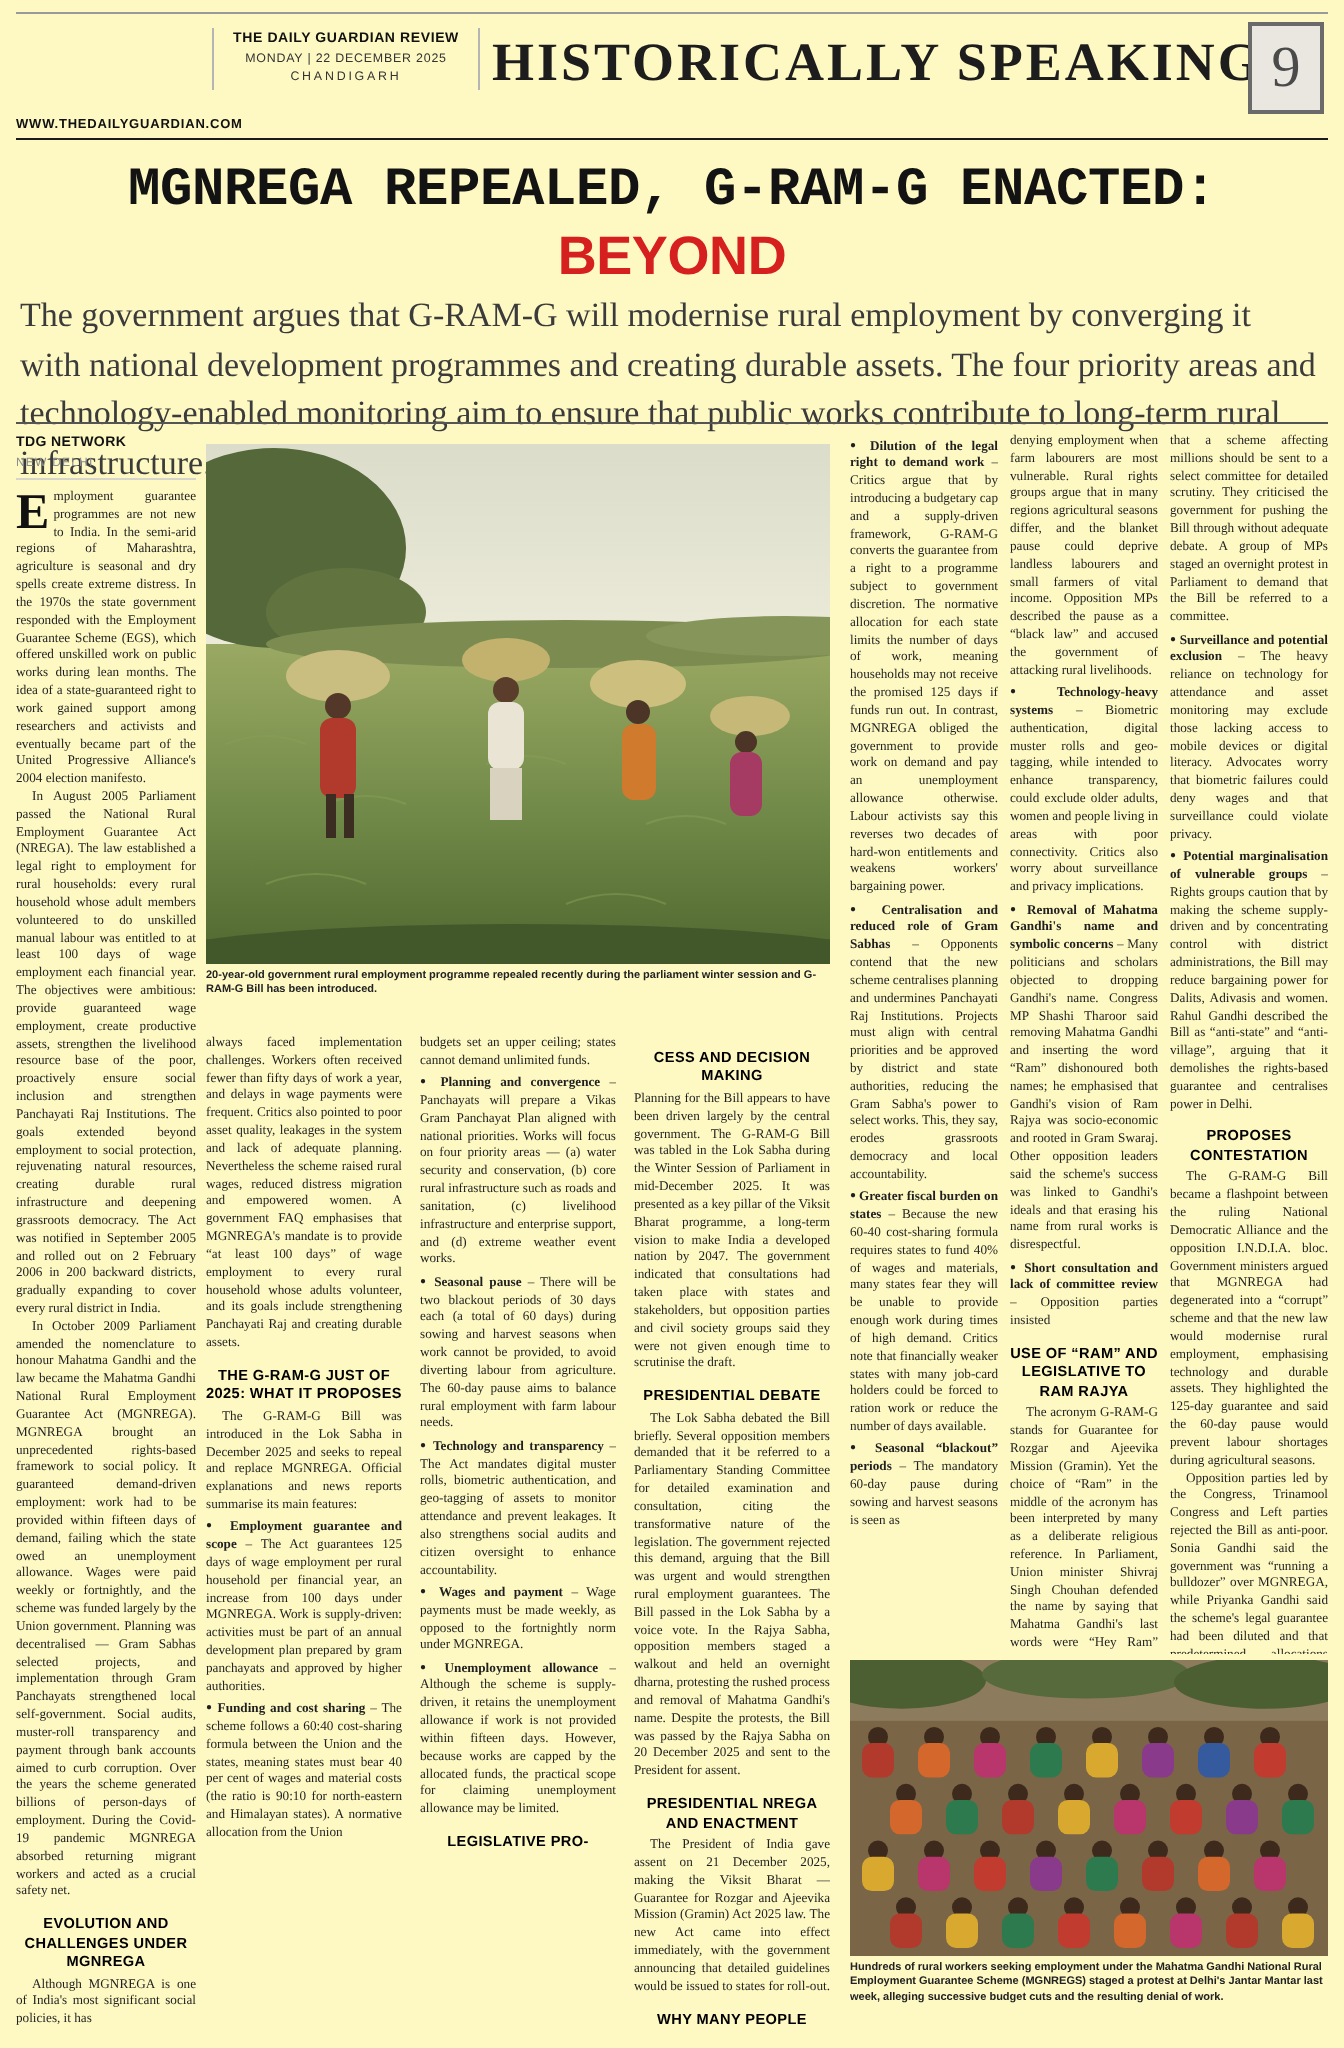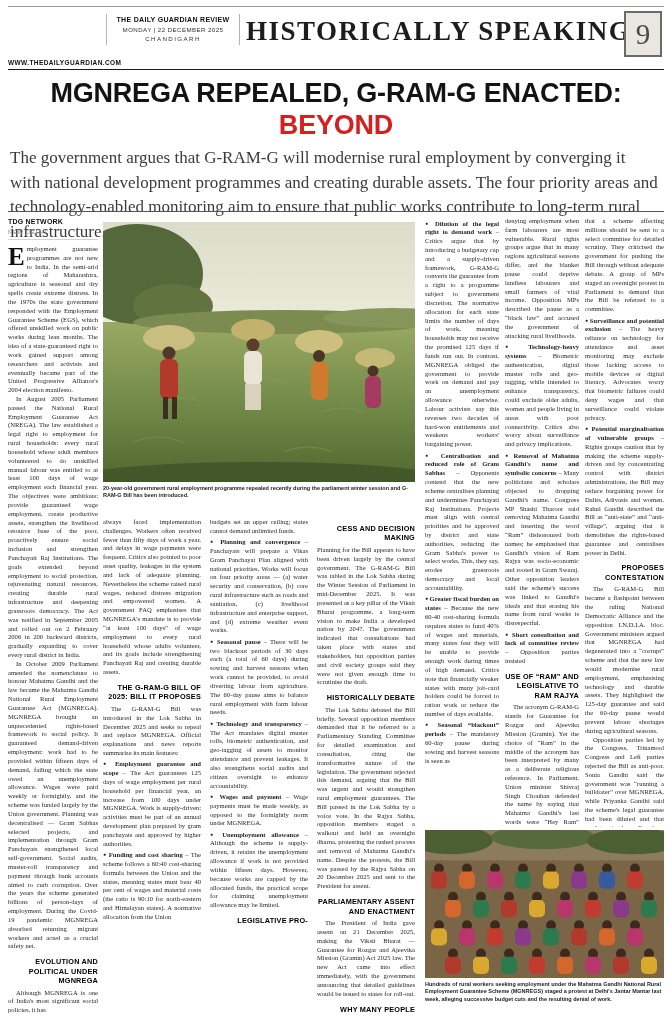--- a/index.html
+++ b/index.html
@@ -1,19 +1,19 @@
 <!DOCTYPE html>
 <html lang="en" style="--accent: #d6201f;"><head>
 <meta charset="utf-8">
 <style>
   * { box-sizing: border-box; margin: 0; padding: 0; }
   body { background: #888; }
   .page {
     position: relative; width: 672px; height: 1024px;
-    background: #ffffff; overflow: hidden;
+    background: #fef9c3; overflow: hidden;
     font-family: "Liberation Serif", "DejaVu Serif", serif; color: #1f1f1f;
   }
   
   .header {
     position: absolute; top: 6px; left: 8px; width: 656px; height: 64px;
     border-top: 1px solid #9a9a9a; border-bottom: 1.5px solid #1c1c1c;
   }
   .mast {
     position: absolute; left: 98px; top: 7px; width: 134px; text-align: center;
     border-left: 1px solid #b5b5b5; border-right: 1px solid #b5b5b5; padding: 2px 4px 3px;
@@ -38,21 +38,21 @@
     font-family: "Liberation Sans", sans-serif; font-size: 6.5px; font-weight: 700;
     letter-spacing: .4px; color: #111;
   }
   
   .headline {
     position: absolute; top: 78px; left: 8px; width: 656px; text-align: center;
     font-family: "Liberation Sans", "DejaVu Sans", sans-serif; font-weight: 800;
     font-size: 27px; line-height: 1.18; letter-spacing: -0.2px; color: #131313;
   }
   .hl-red { color: var(--accent, #d6201f); }
-  .hl-black { color: #131313; }
+  .hl-black { color: #131313; font-family: Liberation Mono, monospace; }
   .standfirst {
     position: absolute; top: 146px; left: 10px; width: 648px;
     font-size: 17px; line-height: 1.45; color: #3b3b3b;
   }
   .bodyrule { position: absolute; top: 211px; left: 8px; width: 656px; border-top: 1px solid #555; }
   
   .ncol {
     position: absolute; overflow: hidden;
     font-size: 6.6px; line-height: 1.34; text-align: justify;
     hyphens: auto; -webkit-hyphens: auto;
@@ -64,21 +64,21 @@
   #colE { left: 425px; top: 217px; width: 74px; height: 610px; }
   #colF { left: 505px; top: 217px; width: 74px; height: 610px; }
   #colG { left: 585px; top: 217px; width: 79px; height: 610px; }
   .para { text-indent: 8px; }
   .para.first { text-indent: 0; }
   .para.bullet { text-indent: 0; margin-top: 2.5px; }
   .bullet .dot { font-size: 5px; vertical-align: 1px; }
   .subhead {
     font-family: "Liberation Sans", "DejaVu Sans", sans-serif;
     font-size: 7.3px; line-height: 1.3; font-weight: 800; letter-spacing: .2px;
-    color: #000; margin: 6px 0 3px; text-align: right;
+    color: #000; margin: 6px 0 3px; text-align: center;
   }
   .dropcap::first-letter {
     float: left; font-size: 25px; line-height: .8; padding: 2px 2px 0 0;
     font-weight: 700; font-family: "Liberation Serif", serif; color: #111;
   }
   .byline {
     margin-bottom: 5px; padding-bottom: 3px; border-bottom: 1px solid #d7d4cb;
     font-family: "Liberation Sans", sans-serif; text-align: left;
   }
   .byline .agency { font-size: 7px; font-weight: 800; letter-spacing: .2px; color: #111; }
@@ -121,21 +121,21 @@
   <div class="bodyrule"></div>
 
   <section class="ncol" id="colA">
     <div class="byline">
       <div class="agency">TDG NETWORK</div>
       <div class="loc">NEW DELHI</div>
     </div>
   <p class="para first dropcap">Employment guarantee programmes are not new to India. In the semi-arid regions of Maharashtra, agriculture is seasonal and dry spells create extreme distress. In the 1970s the state government responded with the Employment Guarantee Scheme (EGS), which offered unskilled work on public works during lean months. The idea of a state-guaranteed right to work gained support among researchers and activists and eventually became part of the United Progressive Alliance's 2004 election manifesto.</p>
       <p class="para">In August 2005 Parliament passed the National Rural Employment Guarantee Act (NREGA). The law established a legal right to employment for rural households: every rural household whose adult members volunteered to do unskilled manual labour was entitled to at least 100 days of wage employment each financial year. The objectives were ambitious: provide guaranteed wage employment, create productive assets, strengthen the livelihood resource base of the poor, proactively ensure social inclusion and strengthen Panchayati Raj Institutions. The goals extended beyond employment to social protection, rejuvenating natural resources, creating durable rural infrastructure and deepening grassroots democracy. The Act was notified in September 2005 and rolled out on 2 February 2006 in 200 backward districts, gradually expanding to cover every rural district in India.</p>
       <p class="para">In October 2009 Parliament amended the nomenclature to honour Mahatma Gandhi and the law became the Mahatma Gandhi National Rural Employment Guarantee Act (MGNREGA). MGNREGA brought an unprecedented rights-based framework to social policy. It guaranteed demand-driven employment: work had to be provided within fifteen days of demand, failing which the state owed an unemployment allowance. Wages were paid weekly or fortnightly, and the scheme was funded largely by the Union government. Planning was decentralised — Gram Sabhas selected projects, and implementation through Gram Panchayats strengthened local self-government. Social audits, muster-roll transparency and payment through bank accounts aimed to curb corruption. Over the years the scheme generated billions of person-days of employment. During the Covid-19 pandemic MGNREGA absorbed returning migrant workers and acted as a crucial safety net.</p>
-      <h4 class="subhead">EVOLUTION AND POLITICAL UNDER MGNREGA</h4>
+      <h4 class="subhead">EVOLUTION AND CHALLENGES UNDER MGNREGA</h4>
       <p class="para">Although MGNREGA is one of India's most significant social policies, it has</p>
     </section>
 
   <figure class="photo-main">
     <div class="photo-frame">
       <svg viewBox="0 0 312 260" preserveAspectRatio="none">
         <defs>
           <linearGradient id="g-sky" x1="0" x2="0" y1="0" y2="1">
             <stop offset="0" stop-color="#dcdccb"></stop>
               <stop offset="1" stop-color="#efeedd"></stop>
@@ -184,40 +184,40 @@
           <rect x="262" y="154" width="16" height="32" rx="6" fill="#a53a63"></rect>
         </g>
         <ellipse cx="156" cy="258" rx="190" ry="18" fill="#42582a"></ellipse>
       </svg>
     </div>
     <figcaption class="caption">20-year-old government rural employment programme repealed recently during the parliament winter session and G-RAM-G Bill has been introduced.</figcaption>
   </figure>
 
   <section class="ncol" id="colB">
       <p class="para first">always faced implementation challenges. Workers often received fewer than fifty days of work a year, and delays in wage payments were frequent. Critics also pointed to poor asset quality, leakages in the system and lack of adequate planning. Nevertheless the scheme raised rural wages, reduced distress migration and empowered women. A government FAQ emphasises that MGNREGA's mandate is to provide “at least 100 days” of wage employment to every rural household whose adults volunteer, and its goals include strengthening Panchayati Raj and creating durable assets.</p>
-      <h4 class="subhead">THE G-RAM-G BILL OF 2025: BILL IT PROPOSES</h4>
+      <h4 class="subhead">THE G-RAM-G JUST OF 2025: WHAT IT PROPOSES</h4>
       <p class="para">The G-RAM-G Bill was introduced in the Lok Sabha in December 2025 and seeks to repeal and replace MGNREGA. Official explanations and news reports summarise its main features:</p>
       <p class="para bullet"><span class="dot">● </span><b>Employment guarantee and scope</b> – The Act guarantees 125 days of wage employment per rural household per financial year, an increase from 100 days under MGNREGA. Work is supply-driven: activities must be part of an annual development plan prepared by gram panchayats and approved by higher authorities.</p>
       <p class="para bullet"><span class="dot">● </span><b>Funding and cost sharing</b> – The scheme follows a 60:40 cost-sharing formula between the Union and the states, meaning states must bear 40 per cent of wages and material costs (the ratio is 90:10 for north-eastern and Himalayan states). A normative allocation from the Union</p>
     </section>
   <section class="ncol" id="colC">
       <p class="para first">budgets set an upper ceiling; states cannot demand unlimited funds.</p>
       <p class="para bullet"><span class="dot">● </span><b>Planning and convergence</b> – Panchayats will prepare a Vikas Gram Panchayat Plan aligned with national priorities. Works will focus on four priority areas — (a) water security and conservation, (b) core rural infrastructure such as roads and sanitation, (c) livelihood infrastructure and enterprise support, and (d) extreme weather event works.</p>
       <p class="para bullet"><span class="dot">● </span><b>Seasonal pause</b> – There will be two blackout periods of 30 days each (a total of 60 days) during sowing and harvest seasons when work cannot be provided, to avoid diverting labour from agriculture. The 60-day pause aims to balance rural employment with farm labour needs.</p>
       <p class="para bullet"><span class="dot">● </span><b>Technology and transparency</b> – The Act mandates digital muster rolls, biometric authentication, and geo-tagging of assets to monitor attendance and prevent leakages. It also strengthens social audits and citizen oversight to enhance accountability.</p>
       <p class="para bullet"><span class="dot">● </span><b>Wages and payment</b> – Wage payments must be made weekly, as opposed to the fortnightly norm under MGNREGA.</p>
       <p class="para bullet"><span class="dot">● </span><b>Unemployment allowance</b> – Although the scheme is supply-driven, it retains the unemployment allowance if work is not provided within fifteen days. However, because works are capped by the allocated funds, the practical scope for claiming unemployment allowance may be limited.</p>
       <h4 class="subhead">LEGISLATIVE PRO-</h4>
     </section>
   <section class="ncol" id="colD">
       <h4 class="subhead">CESS AND DECISION MAKING</h4>
       <p class="para first">Planning for the Bill appears to have been driven largely by the central government. The G-RAM-G Bill was tabled in the Lok Sabha during the Winter Session of Parliament in mid-December 2025. It was presented as a key pillar of the Viksit Bharat programme, a long-term vision to make India a developed nation by 2047. The government indicated that consultations had taken place with states and stakeholders, but opposition parties and civil society groups said they were not given enough time to scrutinise the draft.</p>
-      <h4 class="subhead">HISTORICALLY DEBATE</h4>
+      <h4 class="subhead">PRESIDENTIAL DEBATE</h4>
       <p class="para">The Lok Sabha debated the Bill briefly. Several opposition members demanded that it be referred to a Parliamentary Standing Committee for detailed examination and consultation, citing the transformative nature of the legislation. The government rejected this demand, arguing that the Bill was urgent and would strengthen rural employment guarantees. The Bill passed in the Lok Sabha by a voice vote. In the Rajya Sabha, opposition members staged a walkout and held an overnight dharna, protesting the rushed process and removal of Mahatma Gandhi's name. Despite the protests, the Bill was passed by the Rajya Sabha on 20 December 2025 and sent to the President for assent.</p>
-      <h4 class="subhead">PARLIAMENTARY ASSENT AND ENACTMENT</h4>
+      <h4 class="subhead">PRESIDENTIAL NREGA AND ENACTMENT</h4>
       <p class="para">The President of India gave assent on 21 December 2025, making the Viksit Bharat — Guarantee for Rozgar and Ajeevika Mission (Gramin) Act 2025 law. The new Act came into effect immediately, with the government announcing that detailed guidelines would be issued to states for roll-out.</p>
       <h4 class="subhead">WHY MANY PEOPLE OPPOSE THE G-RAM-G DEVELOPMENT</h4>
     </section>
   <section class="ncol" id="colE">
       <p class="para bullet"><span class="dot">● </span><b>Dilution of the legal right to demand work</b> – Critics argue that by introducing a budgetary cap and a supply-driven framework, G-RAM-G converts the guarantee from a right to a programme subject to government discretion. The normative allocation for each state limits the number of days of work, meaning households may not receive the promised 125 days if funds run out. In contrast, MGNREGA obliged the government to provide work on demand and pay an unemployment allowance otherwise. Labour activists say this reverses two decades of hard-won entitlements and weakens workers' bargaining power.</p>
       <p class="para bullet"><span class="dot">● </span><b>Centralisation and reduced role of Gram Sabhas</b> – Opponents contend that the new scheme centralises planning and undermines Panchayati Raj Institutions. Projects must align with central priorities and be approved by district and state authorities, reducing the Gram Sabha's power to select works. This, they say, erodes grassroots democracy and local accountability.</p>
       <p class="para bullet"><span class="dot">● </span><b>Greater fiscal burden on states</b> – Because the new 60-40 cost-sharing formula requires states to fund 40% of wages and materials, many states fear they will be unable to provide enough work during times of high demand. Critics note that financially weaker states with many job-card holders could be forced to ration work or reduce the number of days available.</p>
       <p class="para bullet"><span class="dot">● </span><b>Seasonal “blackout” periods</b> – The mandatory 60-day pause during sowing and harvest seasons is seen as</p>
     </section>
   <section class="ncol" id="colF">

